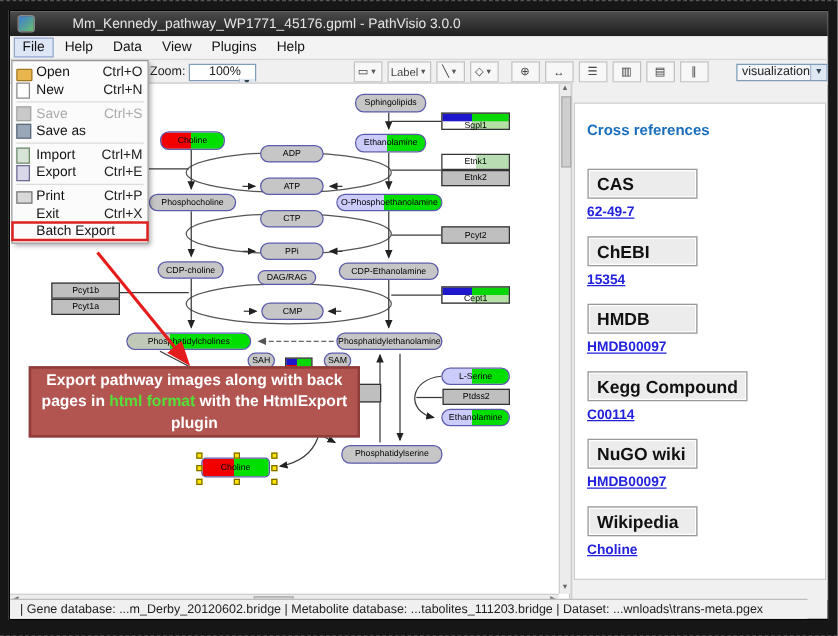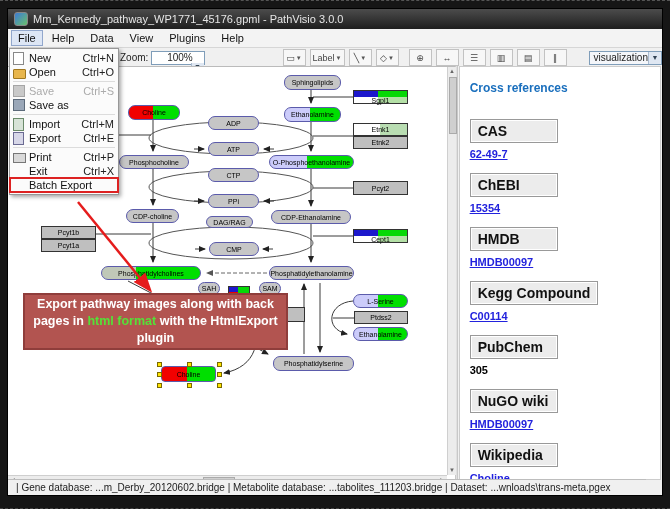--- a/index.html
+++ b/index.html
@@ -6,21 +6,21 @@
   body{width:670px;height:509px;background:#141414;position:relative;overflow:hidden;
        font-family:"Liberation Sans","DejaVu Sans",sans-serif;}
   .backdrop{position:absolute;inset:0;background:#161616;border-top:1px dashed #555;border-bottom:1px dashed #444;}
   .window{position:absolute;left:7px;top:7px;width:656px;height:488px;background:#f0f0f0;
           border:1px solid #000;box-sizing:border-box;}
   
   .titlebar{height:20px;background:linear-gradient(#4c4c4c,#1e1e1e);display:flex;align-items:center;
             padding:0 6px;gap:5px;}
   .app-icon{width:12px;height:12px;border-radius:3px;background:linear-gradient(135deg,#3d7bd6,#69c06b);
             border:1px solid #888;flex:none;}
-  .title-text{color:#e6e6e6;font-size:11px;white-space:nowrap;}
+  .title-text{color:#e6e6e6;font-size:11px;white-space:nowrap;margin-left:25px;}
   
   .menubar{height:18px;background:#f3f3f3;border-bottom:1px solid #d6d6d6;display:flex;align-items:center;
            padding-left:3px;font-size:11px;color:#111;}
   .menu-item{padding:1px 6px;margin-right:2px;border:1px solid transparent;}
   .menu-item.open{background:#dde6f5;border:1px solid #92a7cc;}
   
   .toolbar{height:19px;background:#f0f0f0;border-bottom:1px solid #c6c6c6;display:flex;align-items:center;
            padding-left:112px;font-size:10px;color:#222;}
   .tb-label{margin-right:3px;}
   .combo{background:#fff;border:1px solid #7f9db9;height:14px;display:flex;align-items:center;
@@ -67,21 +67,21 @@
   
   .callout{position:absolute;left:15px;top:226px;width:265px;height:57px;background:#b25450;
            border:2px solid #8f3d3b;box-sizing:border-box;display:flex;align-items:center;justify-content:center;
            text-align:center;font-weight:bold;font-size:12.5px;line-height:17px;color:#fff;padding:2px 6px;z-index:30;}
   
   .sidepanel{width:205px;background:#f0f0f0;display:flex;flex-direction:column;}
   .tabs{display:flex;align-items:flex-end;height:17px;padding-left:4px;gap:1px;background:#eaeaea;border-bottom:1px solid #bbb;}
   .tab{font-size:10px;padding:1px 6px 2px;border:1px solid #aaa;border-bottom:none;background:#e0e0e0;color:#222;
        border-radius:2px 2px 0 0;height:12px;}
   .tab.active{background:#fbfbfb;height:14px;font-weight:normal;position:relative;top:1px;}
-  .panel-body{flex:1;background:#fff;border:1px solid #ccc;margin:0 1px;padding:14px 10px 6px;overflow:hidden;}
+  .panel-body{flex:1;background:#fff;border:1px solid #ccc;margin:16px 1px;padding:14px 10px 6px;overflow:hidden;}
   .xref-title{color:#1a6fbd;font-weight:bold;font-size:12px;margin-bottom:24px;}
   .xref-sec{margin-bottom:13px;}
   .xref-head{display:inline-block;min-width:72px;border:1px solid #999;background:#ececec;
              font-weight:bold;font-size:14px;padding:3px 7px;color:#111;box-shadow:inset 0 0 0 1px #fff;}
   .xref-val{margin-top:5px;font-size:11px;font-weight:bold;}
   .xref-val.link{color:#2222dd;text-decoration:underline;}
   
   .statusbar{position:absolute;left:0;right:16px;bottom:0;height:15px;background:#f0f0f0;border-top:1px solid #bdbdbd;
              font-size:10px;color:#222;display:flex;align-items:center;padding-left:8px;white-space:nowrap;}
   
@@ -338,45 +338,44 @@
     <div class="splitter"></div>
 
     <div class="sidepanel">
       <div class="panel-body">
         <div class="xref-title">Cross references</div>
         <div id="sections">
               <div class="xref-sec"><div class="xref-head">CAS</div><div class="xref-val link">62-49-7</div></div>
               <div class="xref-sec"><div class="xref-head">ChEBI</div><div class="xref-val link">15354</div></div>
               <div class="xref-sec"><div class="xref-head">HMDB</div><div class="xref-val link">HMDB00097</div></div>
               <div class="xref-sec"><div class="xref-head">Kegg Compound</div><div class="xref-val link">C00114</div></div>
-              <div class="xref-sec"><div class="xref-head">PubChem</div><div class="xref-val">305</div></div>
               <div class="xref-sec"><div class="xref-head">NuGO wiki</div><div class="xref-val link">HMDB00097</div></div>
               <div class="xref-sec"><div class="xref-head">Wikipedia</div><div class="xref-val link">Choline</div></div>
             </div>
 
       </div>
     </div>
   </div>
 
   <div class="statusbar">| Gene database: ...m_Derby_20120602.bridge | Metabolite database: ...tabolites_111203.bridge | Dataset: ...wnloads\trans-meta.pgex</div>
 
   <div class="filemenu" id="filemenu">
         <div class="fm-row">
           <span class="mi-ic">
+            <span class="ic-open-folder" style="display: block;"></span>
+          </span>
+          <span class="lab">Open</span>
+          <span class="sc">Ctrl+O</span>
+        </div>
+        <div class="fm-row">
+          <span class="mi-ic">
             <span class="ic-new-page" style="display: block;"></span>
           </span>
           <span class="lab">New</span>
           <span class="sc">Ctrl+N</span>
-        </div>
-        <div class="fm-row">
-          <span class="mi-ic">
-            <span class="ic-open-folder" style="display: block;"></span>
-          </span>
-          <span class="lab">Open</span>
-          <span class="sc">Ctrl+O</span>
         </div>
         <div class="fm-sep"></div>
         <div class="fm-row disabled">
           <span class="mi-ic">
             <span class="ic-save-disk dim" style="display: block;"></span>
           </span>
           <span class="lab">Save</span>
           <span class="sc">Ctrl+S</span>
         </div>
         <div class="fm-row">

